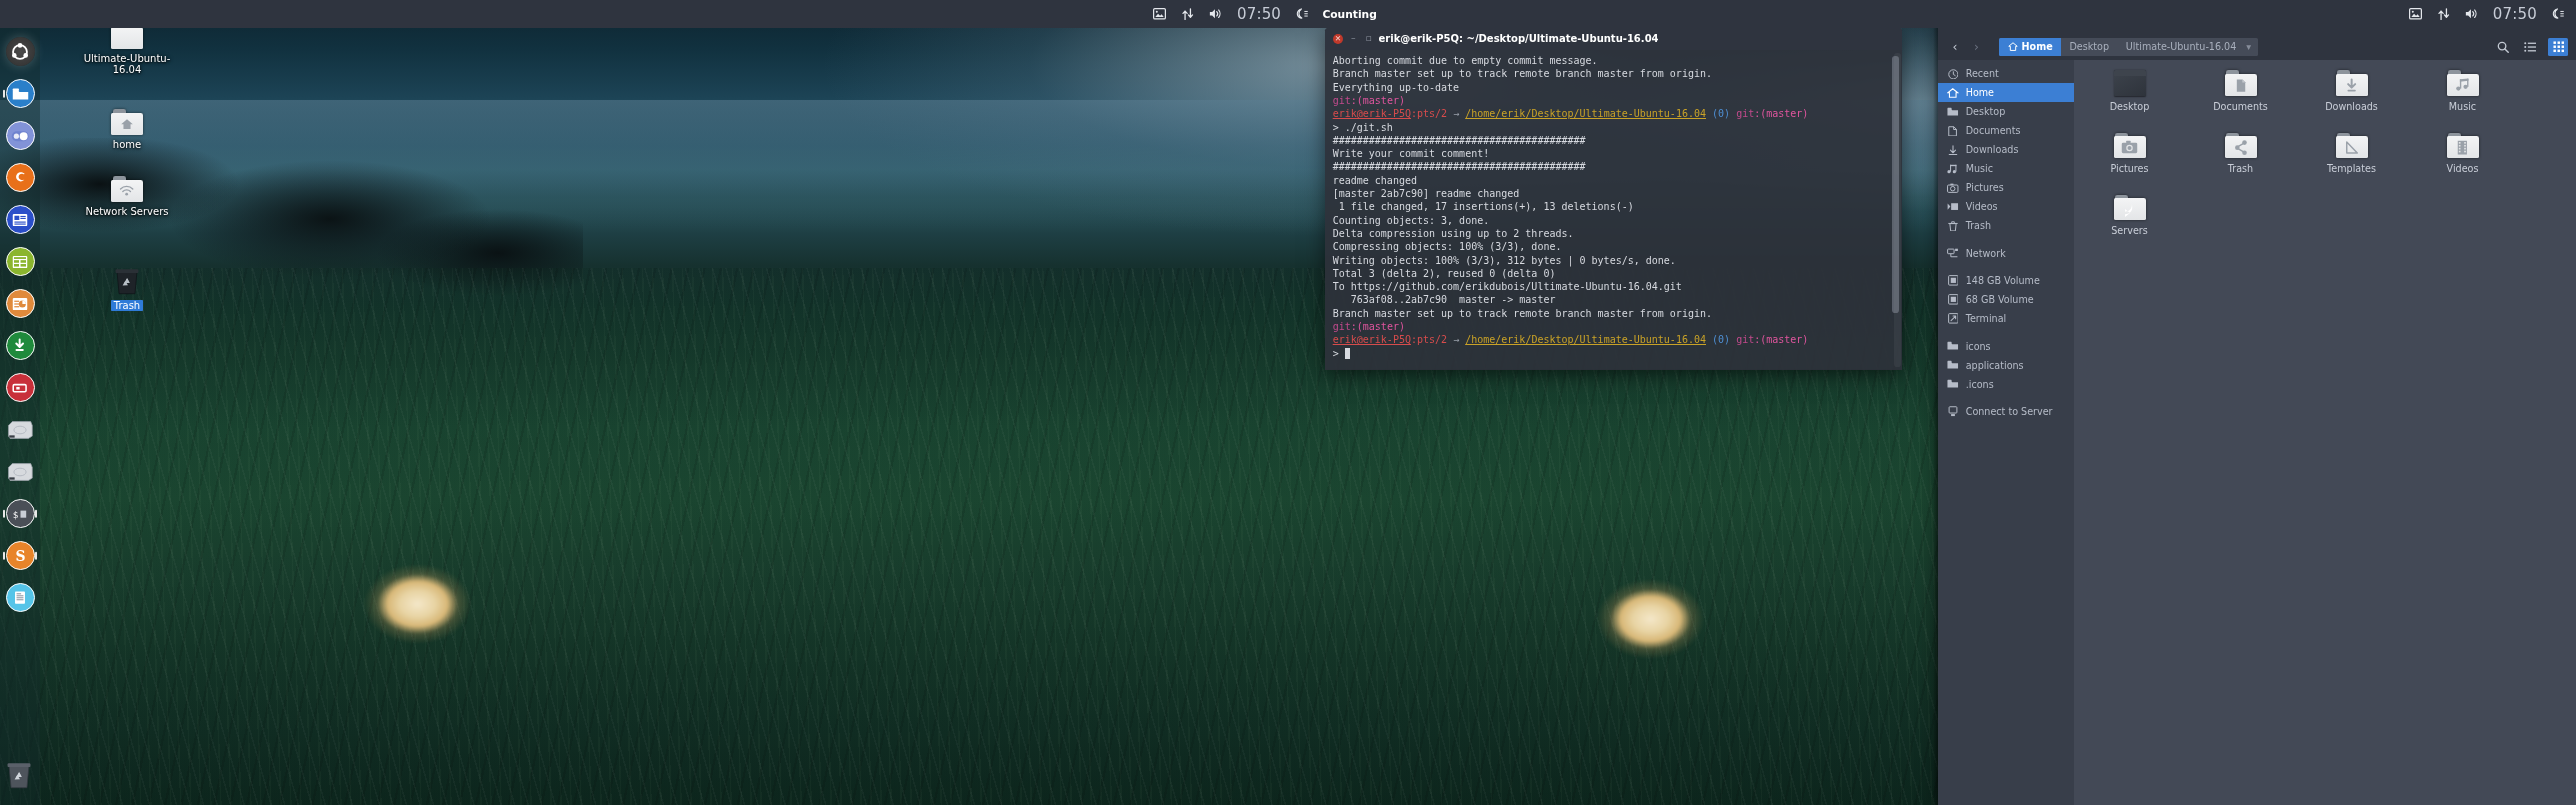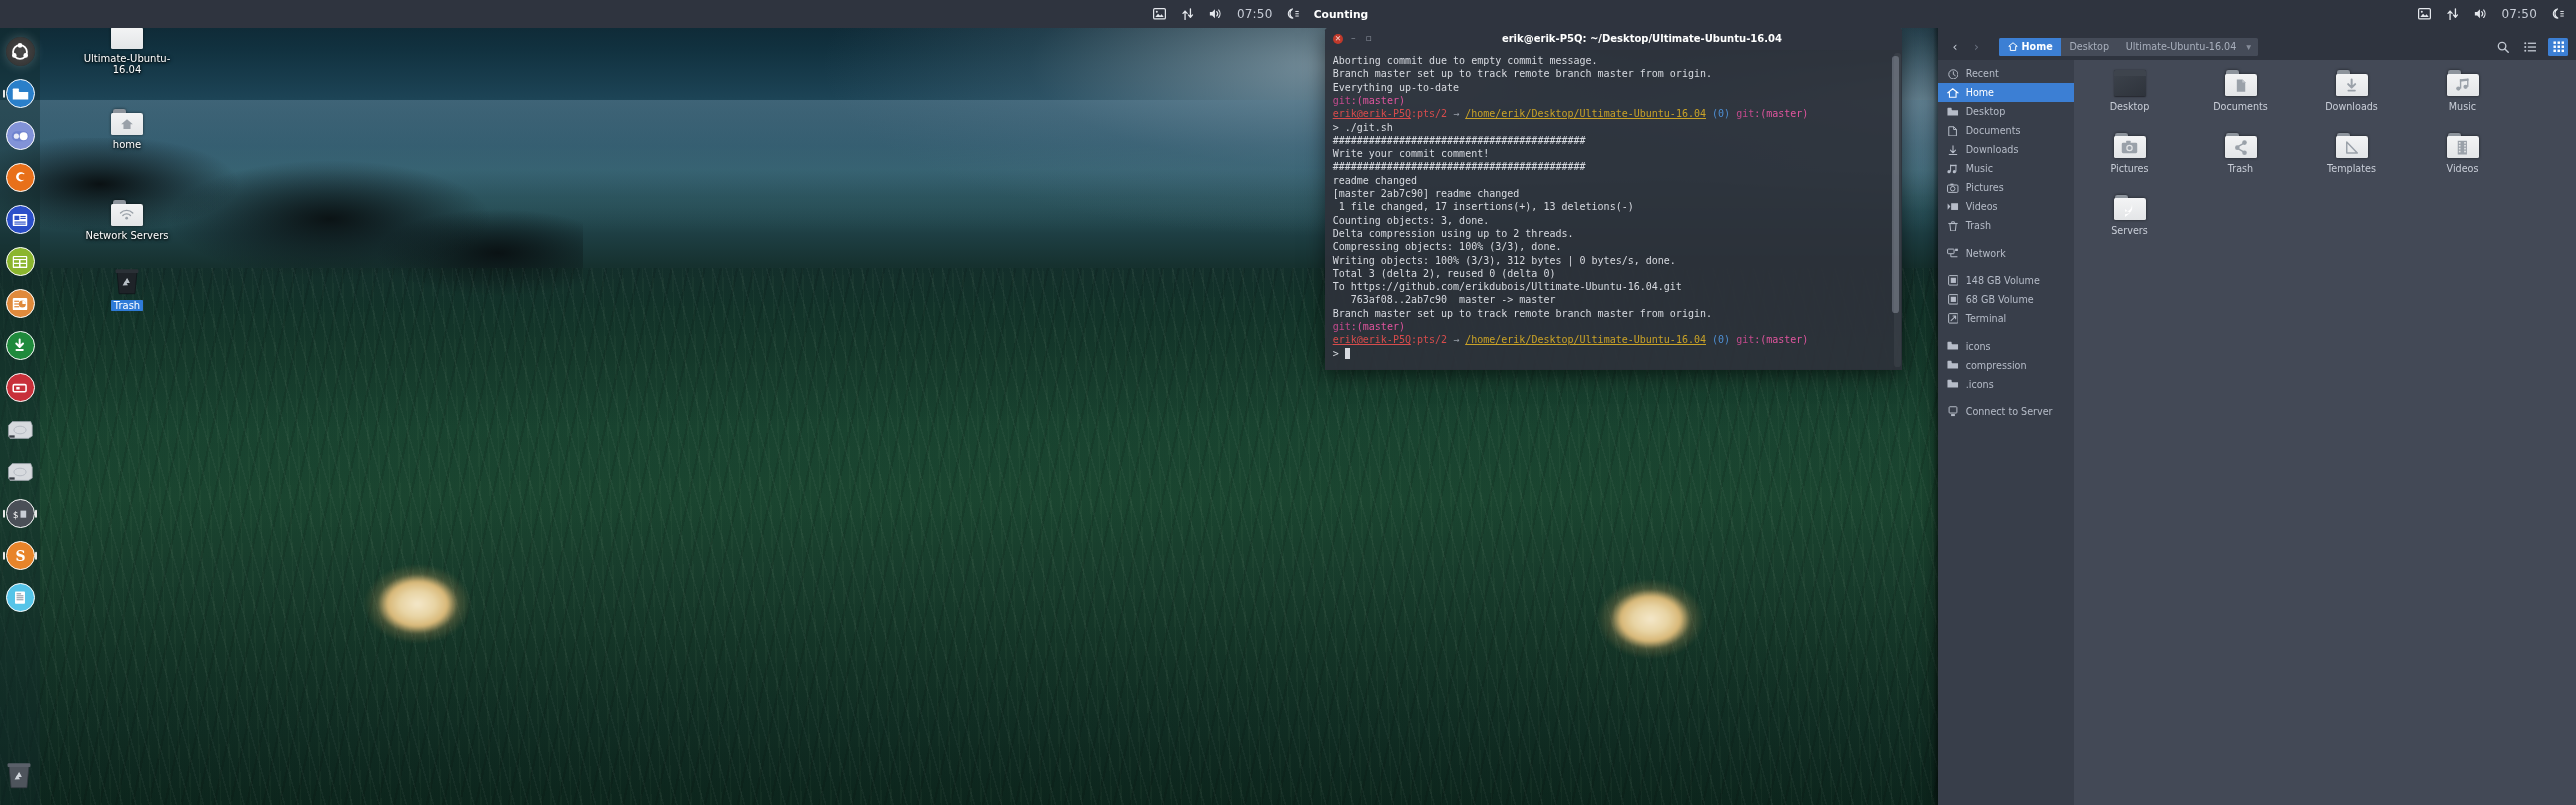--- a/index.html
+++ b/index.html
@@ -57,21 +57,21 @@
   #top-panel {
     position: absolute; left: 0; top: 0; width: 2576px; height: 28px;
     background: #2f343f;
     display: flex; align-items: center;
     z-index: 60;
   }
   .tray-group { display: flex; align-items: center; gap: 14px; }
   .tray-icon { width: 15.3px; height: 15.3px; display: flex; align-items: center; justify-content: center; }
   .tray-icon svg { display: block; }
   .tray-clock {
-    color: #c7ccd6; font-size: 12px; letter-spacing: 0.2px;
+    color: #c7ccd6; font-size: 15px; letter-spacing: 0.2px;
     font-family: "DejaVu Sans", sans-serif;
   }
   .tray-app-title {
     color: #ffffff; font-size: 10.7px; font-weight: bold;
     font-family: "DejaVu Sans", sans-serif;
   }
   #tray-center { position: absolute; left: 1152px; top: 0; height: 28px; display: flex; align-items: center; gap: 13px; }
   #tray-right  { position: absolute; right: 10.7px; top: 0; height: 28px; display: flex; align-items: center; gap: 13px; }
 
   
@@ -142,22 +142,22 @@
     border-radius: 2.3px 2.3px 0 0;
   }
   .tb-btn { width: 10.7px; height: 10.7px; display: flex; align-items: center; justify-content: center; margin-right: 4.6px; }
   .tb-close {
     width: 10px; height: 10px; border-radius: 50%;
     background: #c0392b; color: #f4d3cf; font-size: 7.7px; line-height: 10px;
     text-align: center; font-family: "DejaVu Sans", sans-serif;
   }
   .tb-min, .tb-max { color: #8b919c; font-size: 9.2px; line-height: 10.7px; }
   .tb-title {
-    flex: 1; text-align: center; color: #ffffff;
-    font-size: 10px; font-weight: bold; margin-left: 11px;
+    flex: 1; text-align: left; color: #ffffff;
+    font-size: 10px; font-weight: bold; margin-left: 0;
     white-space: nowrap; overflow: hidden;
   }
 
   
   #terminal { left: 1325px; top: 28px; width: 577px; height: 341px; }
   #term-body {
     height: 320px; background: rgba(45,50,58,0.93);
     position: relative; overflow: hidden;
     padding: 4.6px 6.1px 0 7.7px;
   }
@@ -469,21 +469,21 @@
       <div class="body"></div>
     <div class="glyph">
         <svg width="14" height="12.3" viewBox="0 0 18 16">
           <path d="M9 1.6 L16.6 8 H13.6 V14.4 H4.4 V8 H1.4 Z" fill="#9aa1a9"></path>
         </svg>
       </div>
   </div>
   <div class="desk-label">home</div>
 </div>
 
-<div class="desk-icon" style="left:81px; top:200px;">
+<div class="desk-icon" style="left:81px; top:176px;">
   <div class="folder">
     <div class="tab"></div>
       <div class="body"></div>
     <div class="glyph">
         <svg width="15.3" height="11.5" viewBox="0 0 20 15">
           <path d="M2 5.2 a11 11 0 0 1 16 0" stroke="#9aa1a9" stroke-width="1.8" fill="none" stroke-linecap="round"></path>
           <path d="M5 8.4 a7 7 0 0 1 10 0" stroke="#9aa1a9" stroke-width="1.8" fill="none" stroke-linecap="round"></path>
           <circle cx="10" cy="12" r="1.8" fill="#9aa1a9"></circle>
         </svg>
       </div>
@@ -722,21 +722,21 @@
           </span>
           <span>icons</span>
         </div>
         <div class="side-item">
           <span class="si-icon">
             <svg width="11.5" height="9.2" viewBox="0 0 15 12">
               <path d="M0.6 2.6 h5 l1.2 1.5 H14.4 V11.2 H0.6 Z" fill="currentColor"></path>
               <rect x="0.6" y="1" width="5.4" height="2" rx="0.6" fill="currentColor"></rect>
             </svg>
           </span>
-          <span>compression</span>
+          <span>applications</span>
         </div>
         <div class="side-item">
           <span class="si-icon">
             <svg width="11.5" height="9.2" viewBox="0 0 15 12">
               <path d="M0.6 2.6 h5 l1.2 1.5 H14.4 V11.2 H0.6 Z" fill="currentColor"></path>
               <rect x="0.6" y="1" width="5.4" height="2" rx="0.6" fill="currentColor"></rect>
             </svg>
           </span>
           <span>.icons</span>
         </div>

